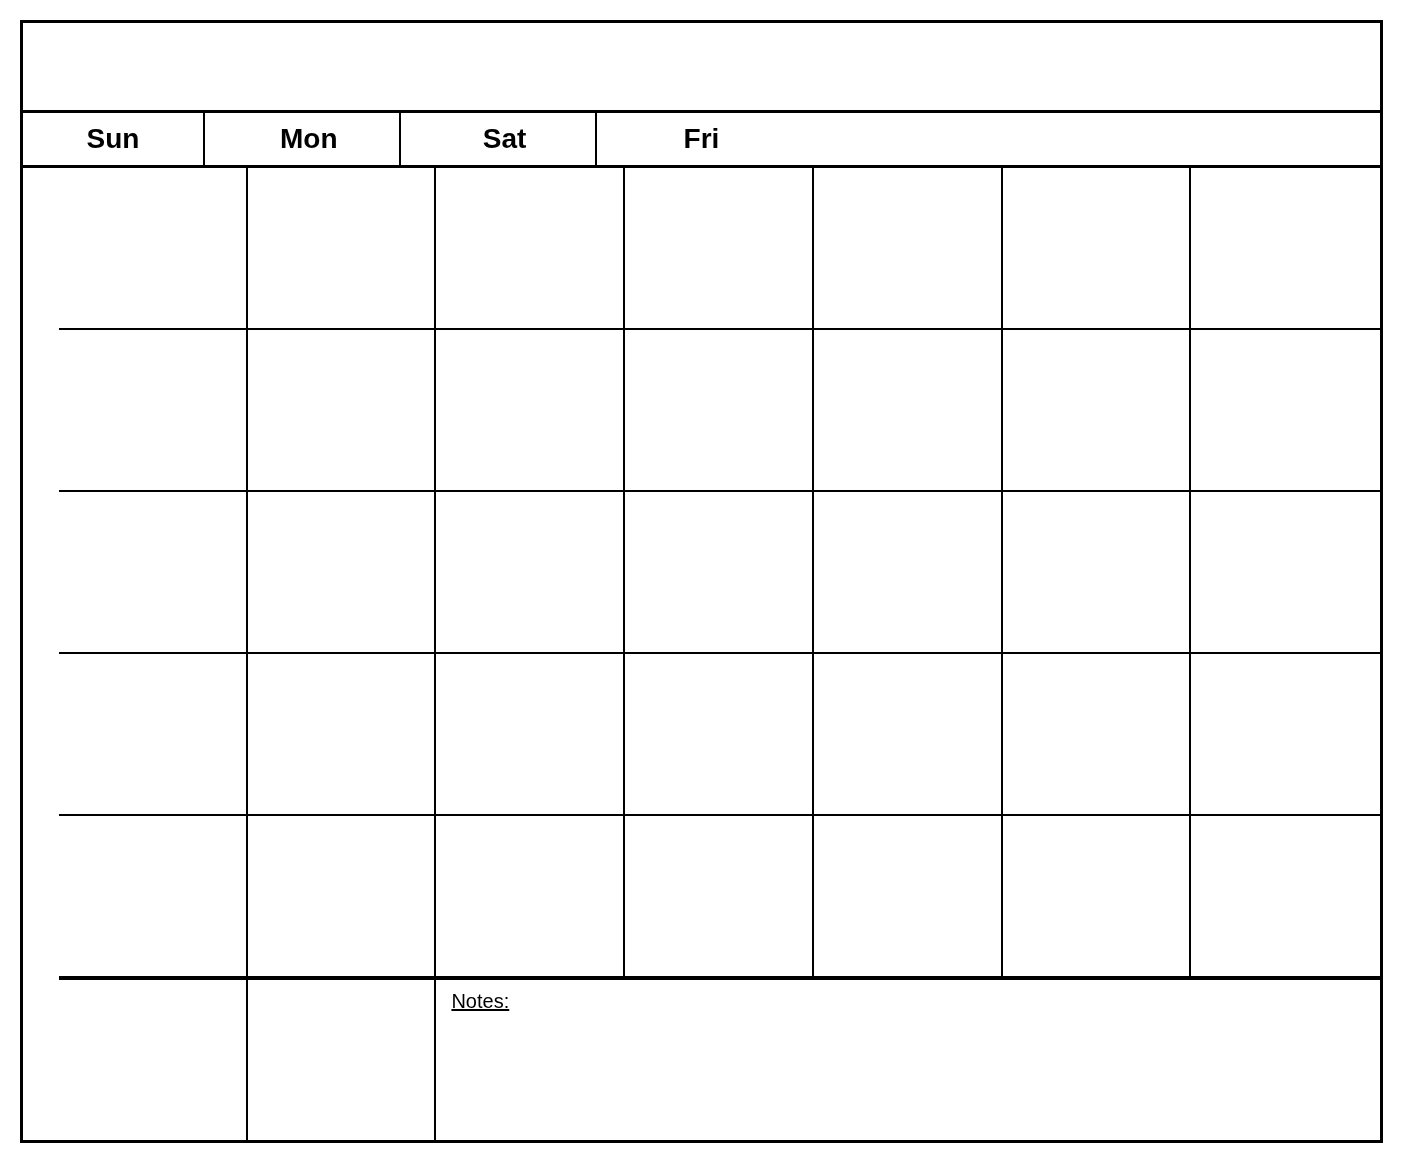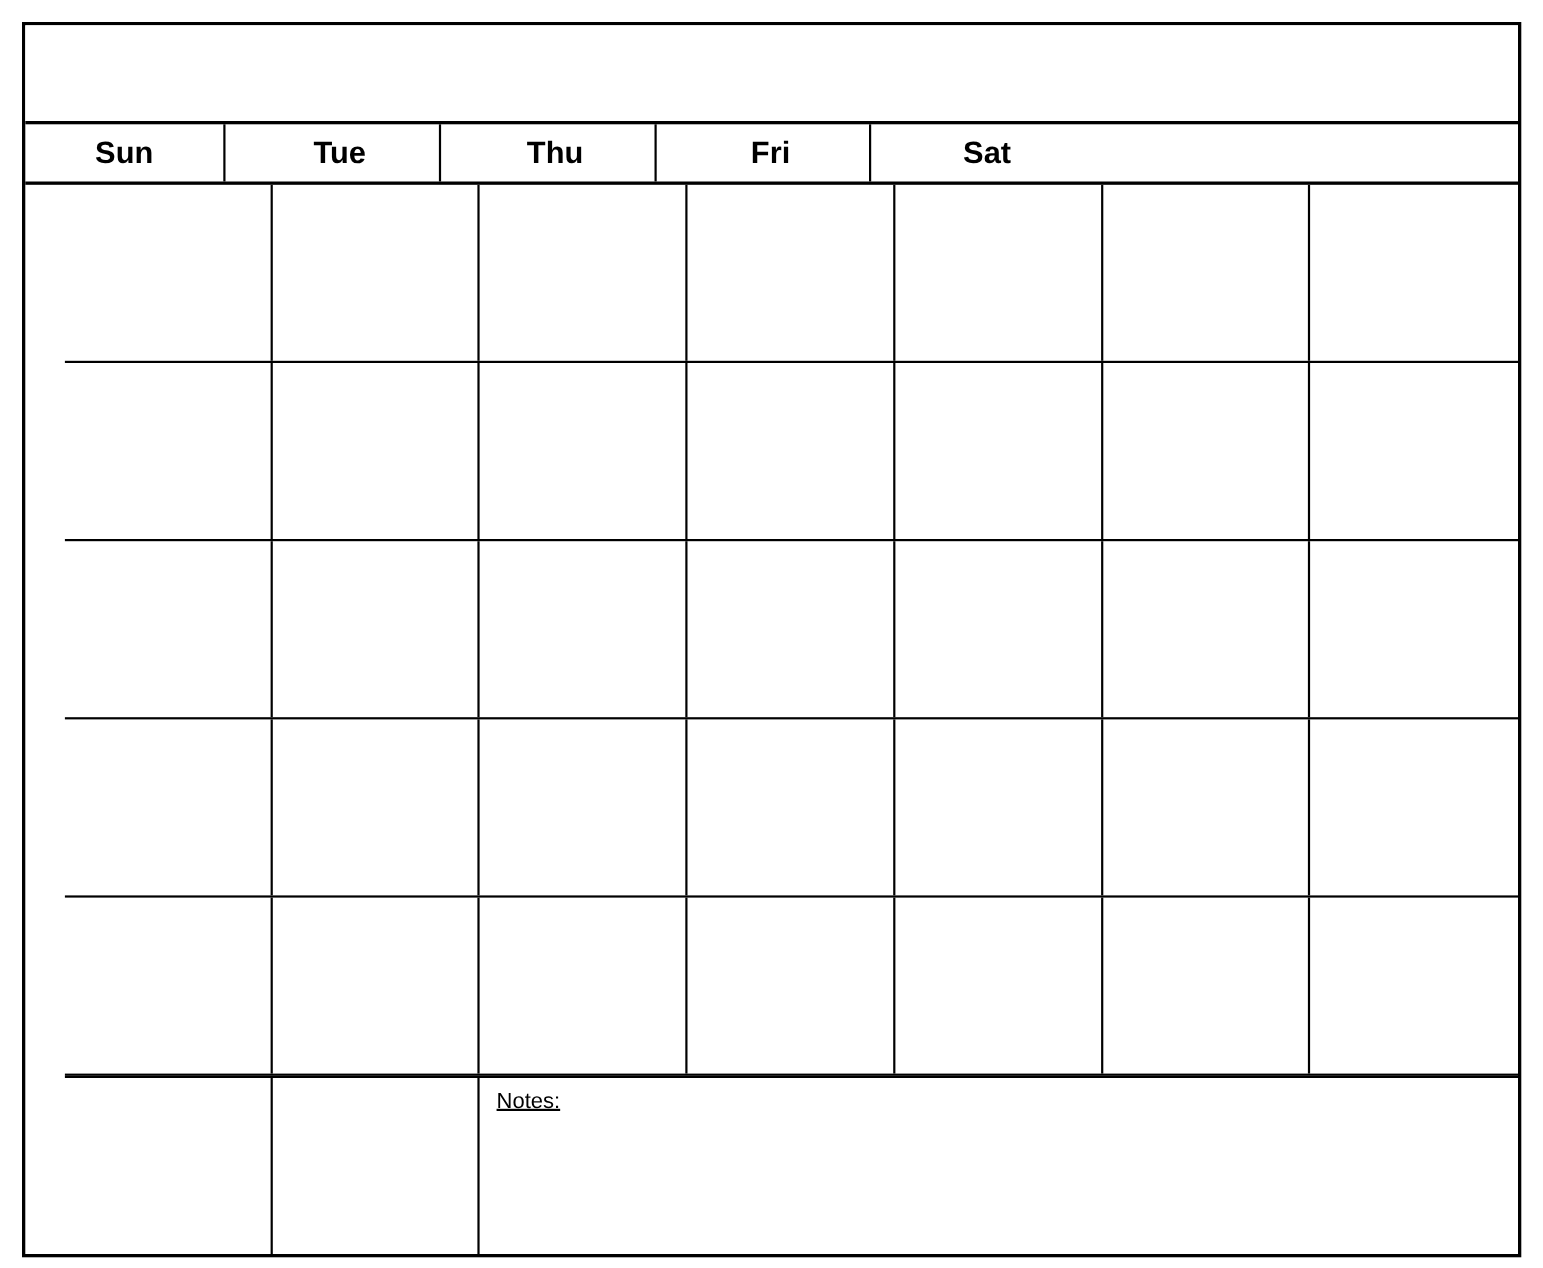--- a/index.html
+++ b/index.html
@@ -126,24 +126,23 @@
 </head>
 <body>
 
 <div class="page-wrapper">
   <div class="calendar-container">
 
     <div class="title-row"></div>
 
     <div class="header-row">
       <div class="header-cell">Sun</div>
-      <div class="header-cell">Tue</div>
-      <div class="header-cell">Thu</div>
+      <div class="header-cell">Mon</div>
+      <div class="header-cell">Sat</div>
       <div class="header-cell">Fri</div>
-      <div class="header-cell">Sat</div>
     </div>
 
     <div class="calendar-body">
 
       <div class="calendar-row">
         <div class="calendar-cell"></div>
         <div class="calendar-cell"></div>
         <div class="calendar-cell"></div>
         <div class="calendar-cell"></div>
         <div class="calendar-cell"></div>

